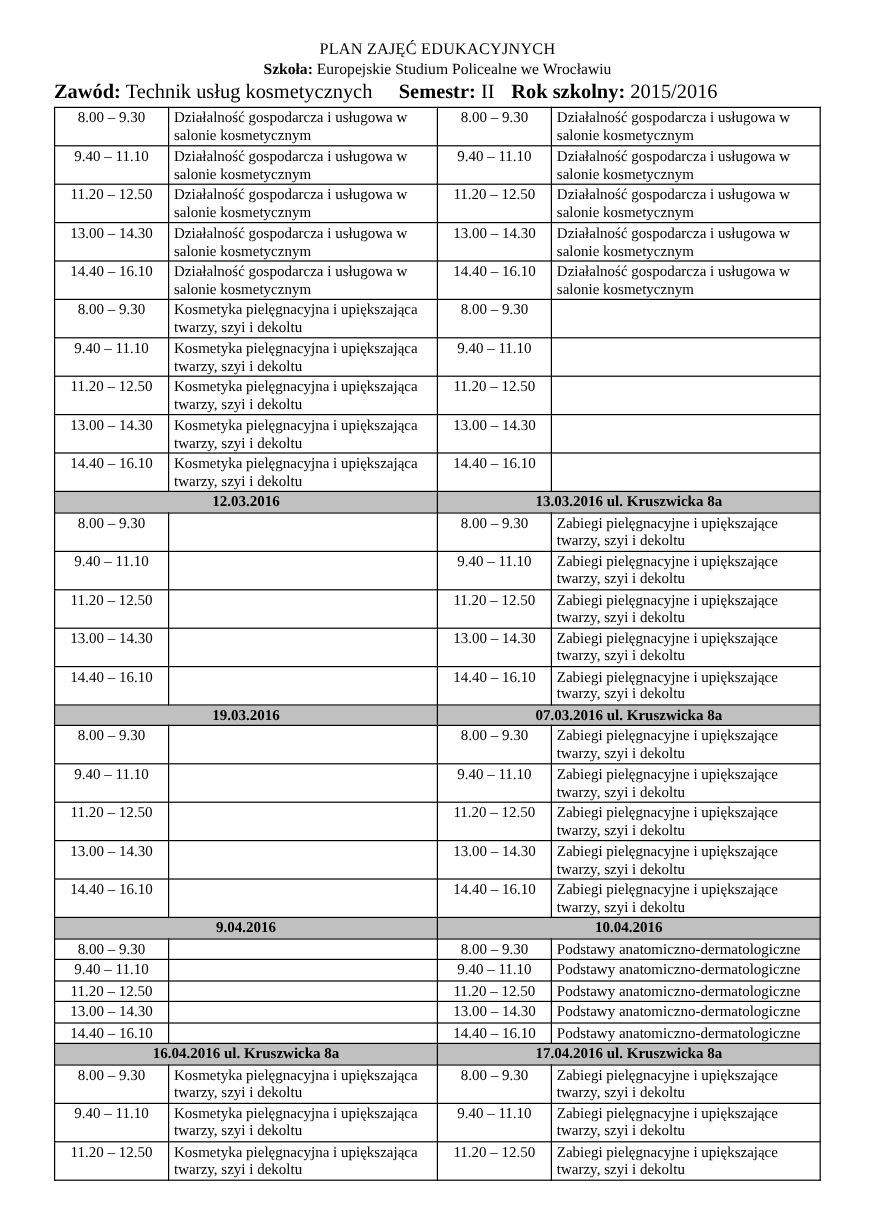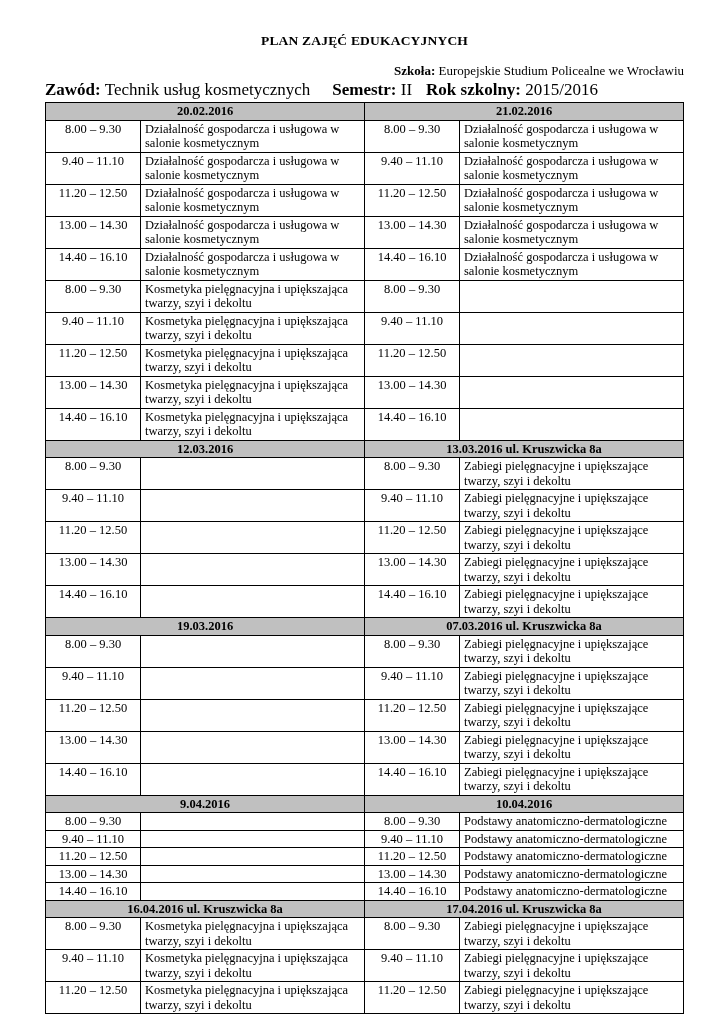--- a/index.html
+++ b/index.html
@@ -3,22 +3,22 @@
 <meta charset="utf-8">
 <style>
   html, body { margin:0; padding:0; background:#ffffff; }
   body {
     width:725px; height:1024px;
     font-family:"Liberation Serif","DejaVu Serif",serif;
     color:#000; position:relative; overflow:hidden;
   }
   .page { padding:33px 41px 0 45px; box-sizing:border-box; }
   .note { text-align:right; font-size:13px; margin-bottom:5px; }
-  .title { text-align:center; font-weight:bold; font-size:13.5px; letter-spacing:0.2px; }
-  .school-line { text-align:right; font-size:13px; margin-top:14px; }
+  .title { text-align:center; font-weight:normal; font-size:13.5px; letter-spacing:0.2px; }
+  .school-line { text-align:center; font-size:13px; margin-top:1px; }
   .meta-line { font-size:17px; margin:1px 0 2px 0; }
   .meta-line .seg-profession { margin-right:22px; }
   .meta-line .seg-semester { margin-right:14px; }
   b { font-weight:bold; }
 
   table.schedule { border-collapse:collapse; width:638px; table-layout:fixed; }
   table.schedule td {
     border:1px solid #000;
     font-size:12.5px; line-height:14.5px;
     vertical-align:top; padding:1px 4px;
@@ -44,24 +44,20 @@
 
   <table class="schedule">
     <colgroup>
       <col style="width:95px">
         <col style="width:224px">
         <col style="width:95px">
         <col style="width:224px">
     </colgroup>
     <tbody>
         <tr>
-          <td class="header" colspan="2">20.02.2016</td>
-          <td class="header" colspan="2">21.02.2016</td>
-        </tr>
-        <tr>
           <td class="time">8.00 – 9.30</td>
           <td class="subj">Działalność gospodarcza i usługowa w salonie kosmetycznym</td>
           <td class="time">8.00 – 9.30</td>
           <td class="subj">Działalność gospodarcza i usługowa w salonie kosmetycznym</td>
         </tr>
         <tr>
           <td class="time">9.40 – 11.10</td>
           <td class="subj">Działalność gospodarcza i usługowa w salonie kosmetycznym</td>
           <td class="time">9.40 – 11.10</td>
           <td class="subj">Działalność gospodarcza i usługowa w salonie kosmetycznym</td>

